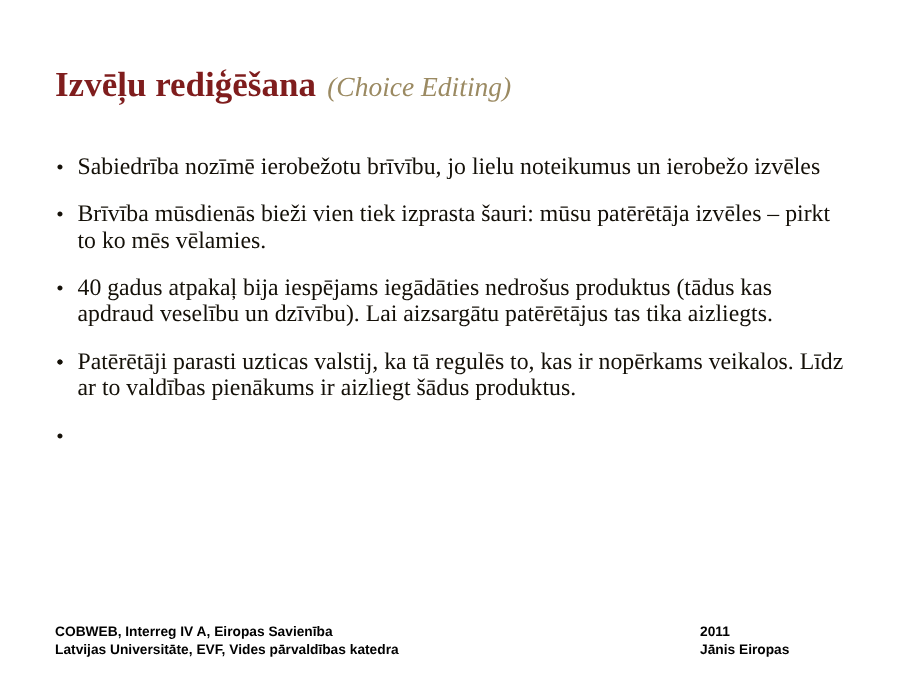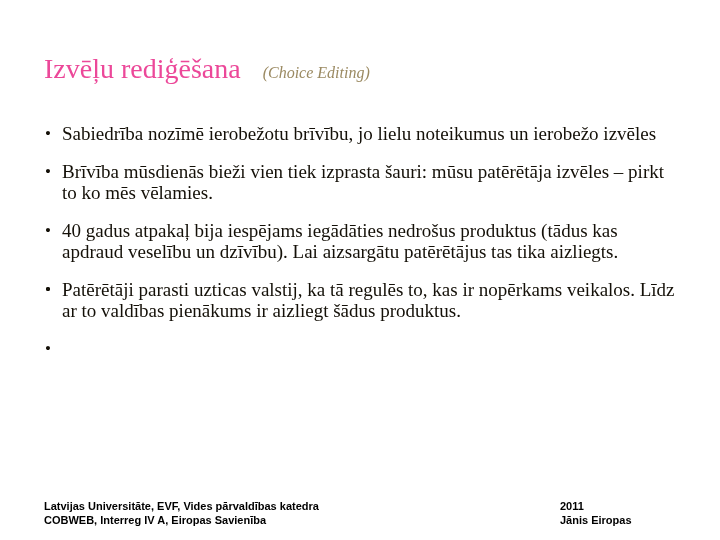--- a/index.html
+++ b/index.html
@@ -16,31 +16,31 @@
     font-family: "Liberation Serif", serif;
   }
   .title-row {
     position: absolute;
     left: 44px;
     top: 53px;
     white-space: nowrap;
   }
   .slide-title {
     font-family: "Liberation Serif", serif;
-    font-weight: normal;
+    font-weight: bold;
     font-size: 28px;
-    color: #ec4899;
+    color: #7f1d1d;
     letter-spacing: 0px;
   }
   .slide-subtitle {
     font-family: "Liberation Serif", serif;
     font-style: italic;
-    font-size: 16px;
+    font-size: 22px;
     color: #9b8a62;
-    margin-left: 22px;
+    margin-left: 9px;
   }
   .bullets {
     position: absolute;
     left: 44px;
     top: 123px;
     width: 634px;
     margin: 0;
     padding: 0;
     list-style: none;
   }
@@ -113,22 +113,22 @@
       <span class="bullet-marker">•</span>
       <span>Patērētāji parasti uzticas valstij, ka tā regulēs to, kas ir nopērkams veikalos. Līdz ar to valdības pienākums ir aizliegt šādus produktus.</span>
     </li>
     <li>
       <span class="bullet-marker">•</span>
     </li>
   </ul>
 
   <div class="footer">
     <div class="footer-left">
+      <div>COBWEB, Interreg IV A, Eiropas Savienība</div>
       <div>Latvijas Universitāte, EVF, Vides pārvaldības katedra</div>
-      <div>COBWEB, Interreg IV A, Eiropas Savienība</div>
     </div>
     <div class="footer-right">
       <div>2011</div>
       <div>Jānis Eiropas</div>
     </div>
   </div>
 
 </div>
 
 </body></html>

